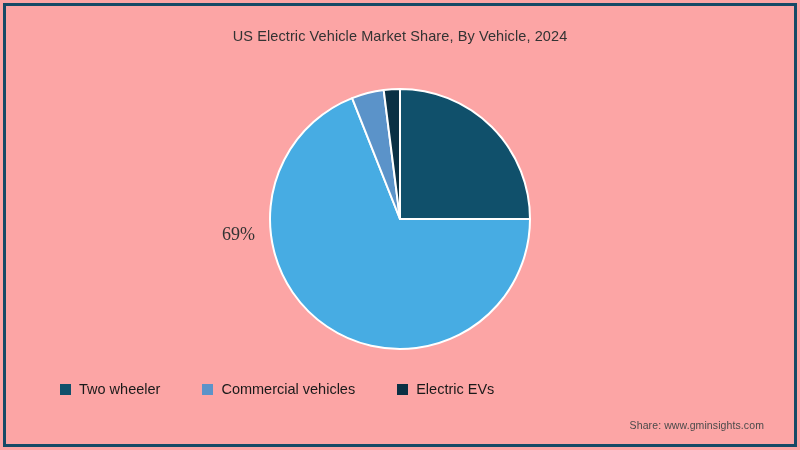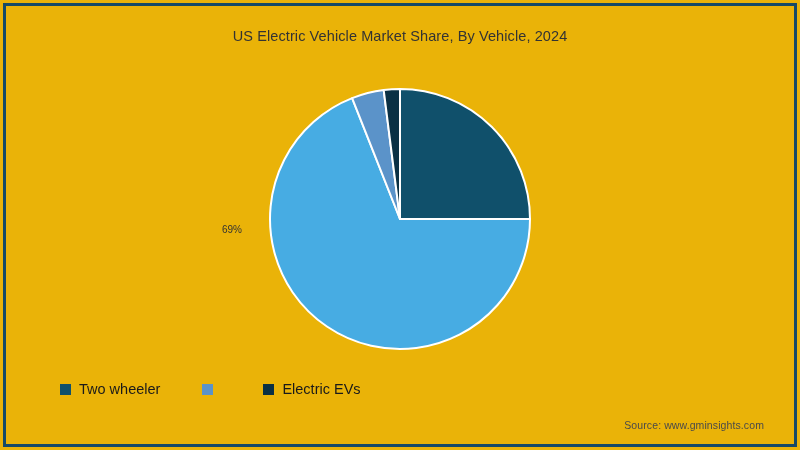--- a/index.html
+++ b/index.html
@@ -10,21 +10,21 @@
     width: 800px;
     height: 450px;
     background: #ffffff;
     font-family: "Liberation Sans", sans-serif;
     overflow: hidden;
   }
   #figure {
     position: relative;
     width: 800px;
     height: 450px;
-    background: #eab308;
+    background: #fca5a5;
     box-sizing: border-box;
   }
   #frame-border {
     position: absolute;
     left: 3px;
     top: 3px;
     right: 3px;
     bottom: 3px;
     border: 3px solid #164A66;
     box-sizing: border-box;
@@ -48,23 +48,24 @@
     width: 800px;
     height: 450px;
   }
   #pie-svg {
     position: absolute;
     left: 0;
     top: 0;
   }
   .slice-label {
     position: absolute;
-    font-size: 10px;
+    font-size: 18px;
     color: #333333;
     white-space: nowrap;
+    font-family: Liberation Serif, serif;
   }
   #label-passenger-cars {
     left: 222px;
     top: 224px;
   }
   #legend {
     position: absolute;
     left: 60px;
     top: 378px;
     width: 690px;
@@ -126,24 +127,25 @@
   <div id="legend">
 
     <div class="legend-item">
       <span class="legend-swatch" style="background: rgb(16, 80, 107);"></span>
       <span class="legend-label">Two wheeler</span>
     </div>
 
 
     <div class="legend-item">
       <span class="legend-swatch" style="background: rgb(91, 147, 201);"></span>
+      <span class="legend-label">Commercial vehicles</span>
     </div>
 
     <div class="legend-item">
       <span class="legend-swatch" style="background: rgb(10, 48, 68);"></span>
       <span class="legend-label">Electric EVs</span>
     </div>
 
   </div>
 
-  <div id="source-note">Source: www.gminsights.com</div>
+  <div id="source-note">Share: www.gminsights.com</div>
 
 </div>
 
 </body></html>

